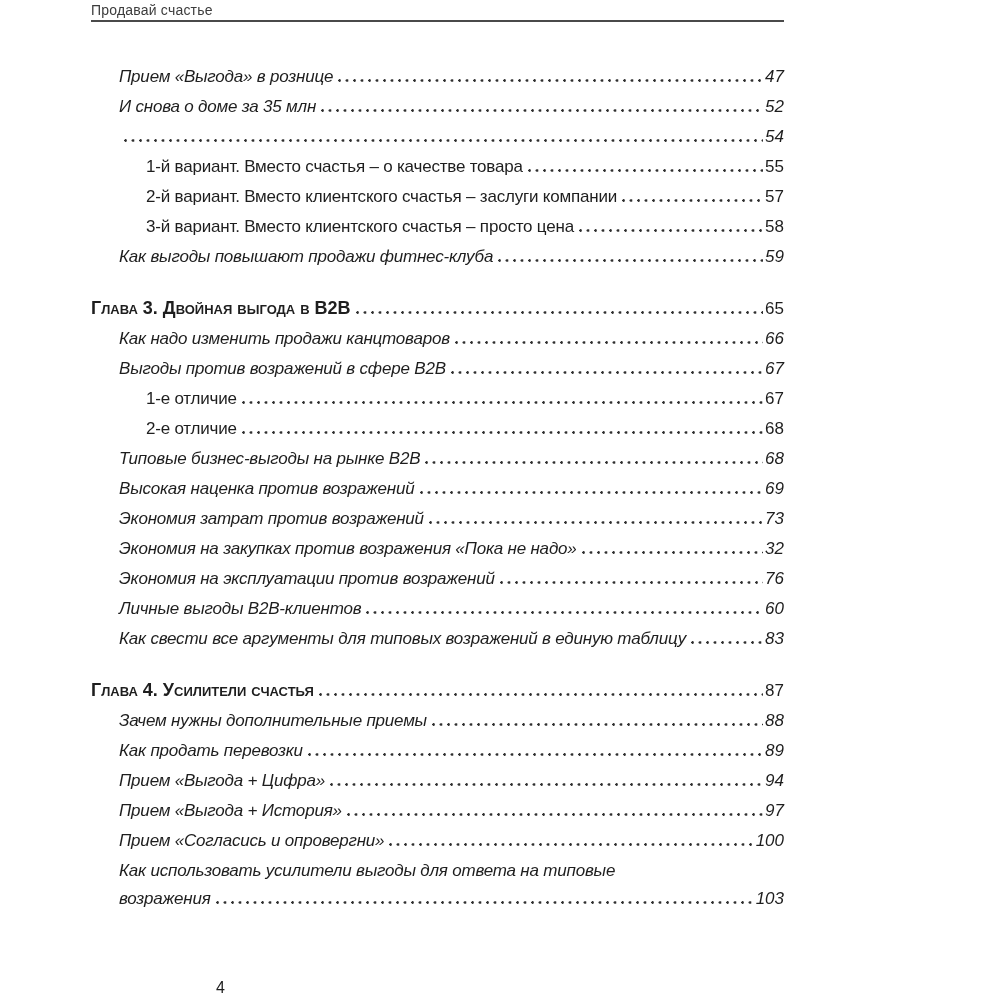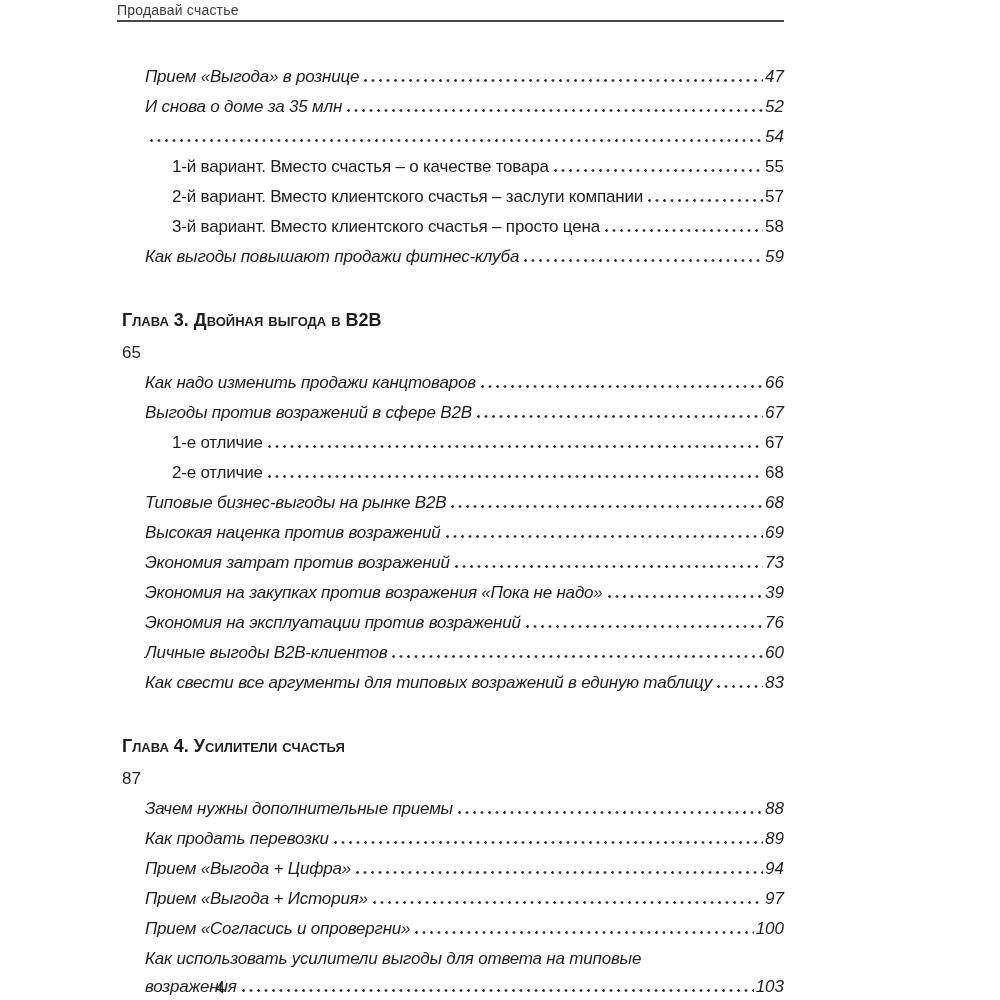--- a/index.html
+++ b/index.html
@@ -7,21 +7,21 @@
     width: 1000px; height: 1000px;
     background: #ffffff;
     font-family: "Liberation Sans", sans-serif;
     color: #1e1e1e;
     overflow: hidden;
   }
   .page {
     position: relative;
     width: 1000px; height: 1000px;
     box-sizing: border-box;
-    padding: 3px 216px 0 117px;
+    padding: 3px 216px 0 91px;
   }
   .running-head {
     font-size: 14px;
     color: #3c3c3c;
     letter-spacing: 0.2px;
     line-height: 15px;
   }
   .rule {
     border-bottom: 2px solid #4a4a4a;
     margin-top: 2px;
@@ -49,21 +49,21 @@
     height: 3px;
     margin: 0 2px 0 5px;
     align-self: baseline;
     background-image: radial-gradient(circle at 1.5px 1.5px, #2f2f2f 1.15px, rgba(0,0,0,0) 1.5px);
     background-size: 7.5px 3px;
     background-repeat: repeat-x;
   }
   .lvl0 { padding-left: 0; }
   .lvl1 { padding-left: 28px; font-style: italic; }
   .lvl2 { padding-left: 55px; }
-  .chapter { margin-top: 33px; flex-direction: column; }
+  .chapter { margin-top: 21px; }
   .chapter .label {
     font-weight: 700;
     font-variant: small-caps;
     font-size: 18px;
     letter-spacing: 0;
   }
   .cont .label, .cont .pagenum { line-height: 25px; text-align: center; }
   .page-number {
     position: absolute;
     left: 216px;
@@ -152,21 +152,21 @@
     <span class="pagenum">69</span>
   </div>
       <div class="entry lvl1">
     <span class="label">Экономия затрат против возражений</span>
     <span class="leader"></span>
     <span class="pagenum">73</span>
   </div>
       <div class="entry lvl1">
     <span class="label">Экономия на закупках против возражения «Пока не надо»</span>
     <span class="leader"></span>
-    <span class="pagenum">39</span>
+    <span class="pagenum">32</span>
   </div>
       <div class="entry lvl1">
     <span class="label">Экономия на эксплуатации против возражений</span>
     <span class="leader"></span>
     <span class="pagenum">76</span>
   </div>
       <div class="entry lvl1">
     <span class="label">Личные выгоды B2B-клиентов</span>
     <span class="leader"></span>
     <span class="pagenum">60</span>

